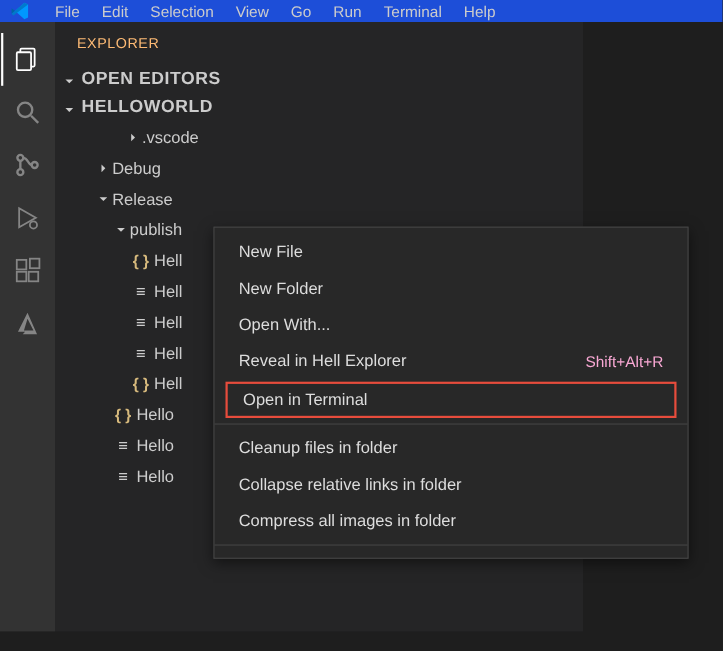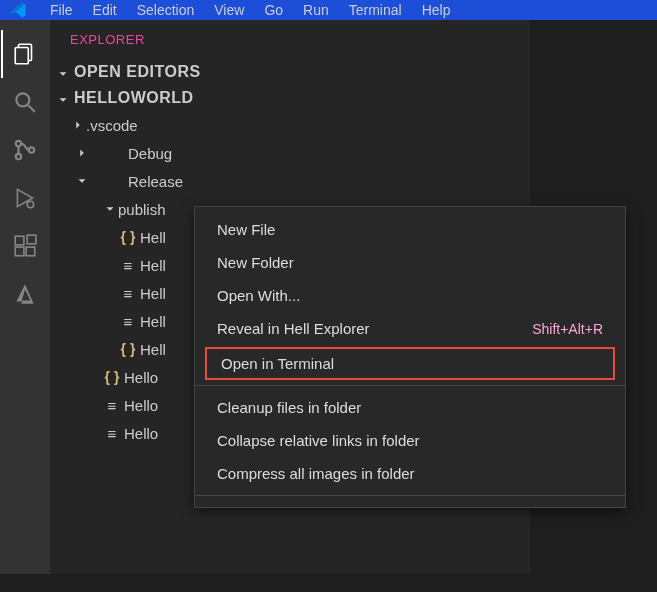--- a/index.html
+++ b/index.html
@@ -11,31 +11,31 @@
     
     .body-container { display: flex; height: calc(100% - 38px); }
     
     .activitybar { width: 50px; background: #333333; display: flex; flex-direction: column; align-items: center; padding-top: 10px; }
     .activity-icon { width: 48px; height: 48px; display: flex; align-items: center; justify-content: center; cursor: pointer; color: #858585; position: relative; }
     .activity-icon.active { color: #ffffff; }
     .activity-icon.active::before { content: ''; position: absolute; left: 0; top: 0; bottom: 0; width: 2px; background: #ffffff; }
     .activity-icon svg { width: 26px; height: 26px; }
     
     .sidebar { width: 480px; background: #252526; display: flex; flex-direction: column; }
-    .sidebar-title { padding: 12px 20px; font-size: 13px; color: #ec4899; letter-spacing: 0.5px; }
+    .sidebar-title { padding: 12px 20px; font-size: 13px; color: #fdba74; letter-spacing: 0.5px; }
     
     .section-header { display: flex; align-items: flex-end; padding: 4px 6px; font-size: 16px; font-weight: 700; color: #cccccc; cursor: pointer; letter-spacing: 0.5px; }
     .section-header .chev { margin-right: 4px; display: inline-flex; }
     
     .tree { font-size: 15px; }
     .tree-row { display: flex; align-items: center; height: 28px; cursor: pointer; color: #cccccc; }
     .tree-row .chev { display: inline-flex; width: 16px; justify-content: center; }
     .tree-row .icon { display: inline-flex; width: 20px; justify-content: center; margin-right: 2px; }
-    .indent-1 { padding-left: 20px; }
-    .indent-2 { padding-left: 24px; gap: 38px; }
+    .indent-1 { padding-left: 20px; margin-left: 43px; }
+    .indent-2 { padding-left: 36px; }
     .indent-3 { padding-left: 52px; }
     .indent-4 { padding-left: 68px; }
     
     .braces { color: #d7ba7d; font-weight: bold; font-size: 14px; }
     .lines-icon { color: #cccccc; }
     
     .editor-area { flex: 1; background: #1e1e1e; }
     
     .context-menu { position: absolute; left: 194px; top: 206px; width: 432px; background: #282828; border: 1px solid #454545; box-shadow: 0 4px 12px rgba(0,0,0,0.5); z-index: 100; padding: 6px 0; font-size: 15px; }
     .ctx-item { display: flex; align-items: center; justify-content: space-between; padding: 8px 22px; cursor: pointer; color: #dddddd; }

